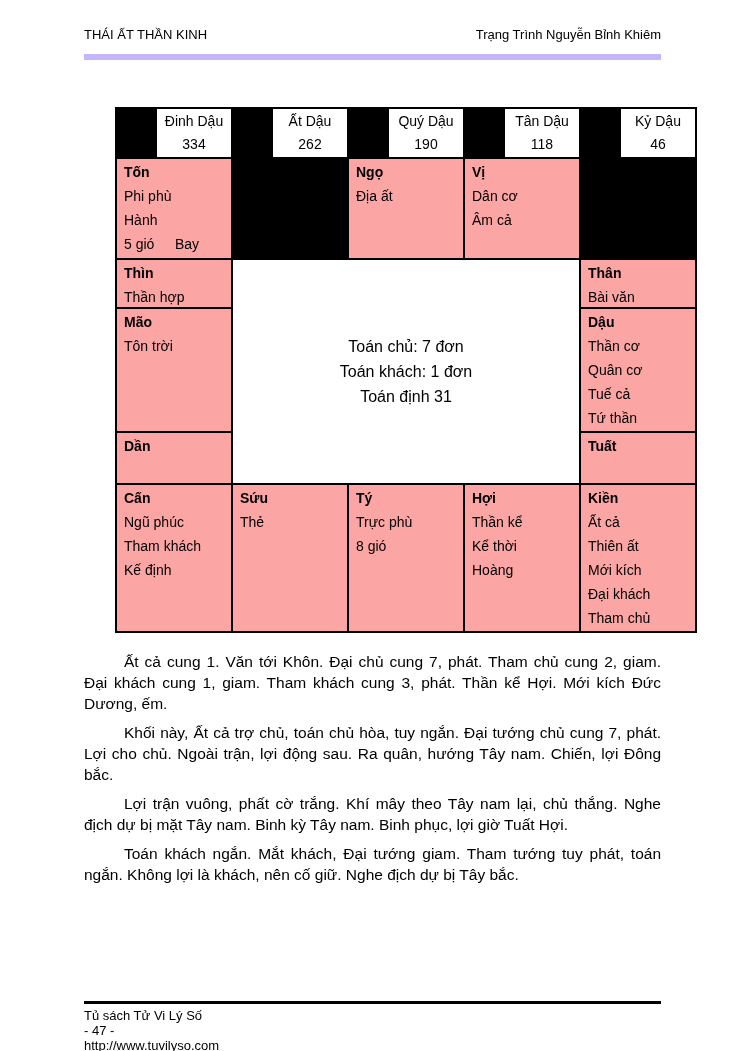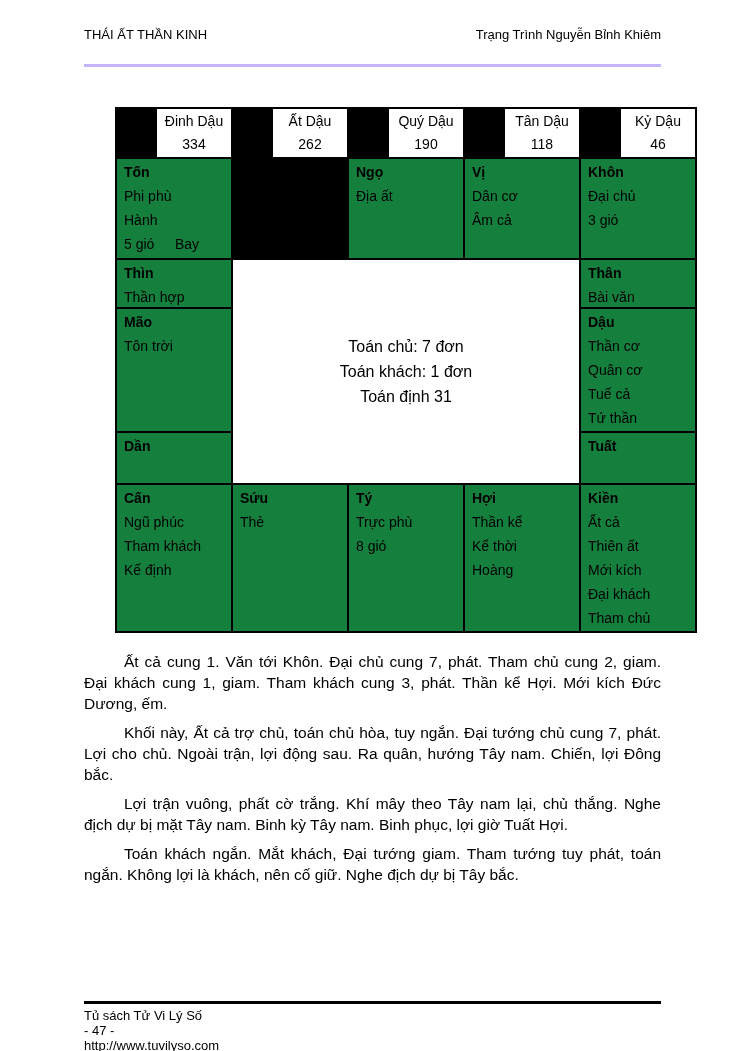--- a/index.html
+++ b/index.html
@@ -9,36 +9,36 @@
     background:#ffffff;
     color:#000;
     font-family:"Liberation Sans", sans-serif;
     overflow:hidden;
   }
   
   .hdr{
     position:absolute;left:84px;top:27px;width:577px;
     display:flex;justify-content:space-between;align-items:flex-end;
     font-size:13px;
-    border-bottom:3px solid #c4b5fd;
-    padding-bottom:22px;
+    border-bottom:6px solid #c4b5fd;
+    padding-bottom:12px;
   }
   
   .chart{
     position:absolute;left:115px;top:107px;width:578px;
     display:grid;
     grid-template-columns:repeat(5,1fr);
     grid-template-rows:48px 99px 47px 122px 50px 146px;
     gap:2px;
     background:#000;
     border:2px solid #000;
     box-sizing:content-box;
   }
   .cell{
-    background:#15803d;
+    background:#fca5a5;
     font-size:14px;
     line-height:24px;
     padding:1px 6px 0 7px;
     overflow:hidden;
   }
   .cell .lbl{font-weight:bold;}
   .ycell{
     background:#fff;
     text-align:center;
     font-size:14px;
@@ -120,25 +120,20 @@
     </div>
     <div class="cell" style="grid-area:2/3">
       <div class="lbl">Ngọ</div>
       <div>Địa ất</div>
     </div>
     <div class="cell" style="grid-area:2/4">
       <div class="lbl">Vị</div>
       <div>Dân cơ</div>
       <div>Âm cả</div>
     </div>
-    <div class="cell" style="grid-area:2/5">
-      <div class="lbl">Khôn</div>
-      <div>Đại chủ</div>
-      <div>3 gió</div>
-    </div>
 
     <div class="cell" style="grid-area:3/1">
       <div class="lbl">Thìn</div>
       <div>Thần hợp</div>
     </div>
     <div class="cell" style="grid-area:4/1">
       <div class="lbl">Mão</div>
       <div>Tôn trời</div>
     </div>
     <div class="cell" style="grid-area:5/1">

